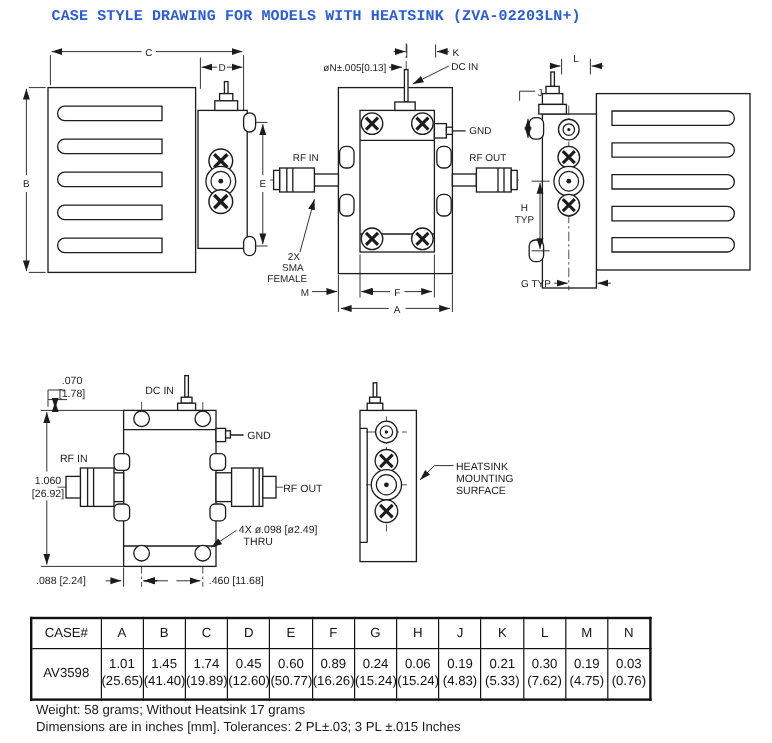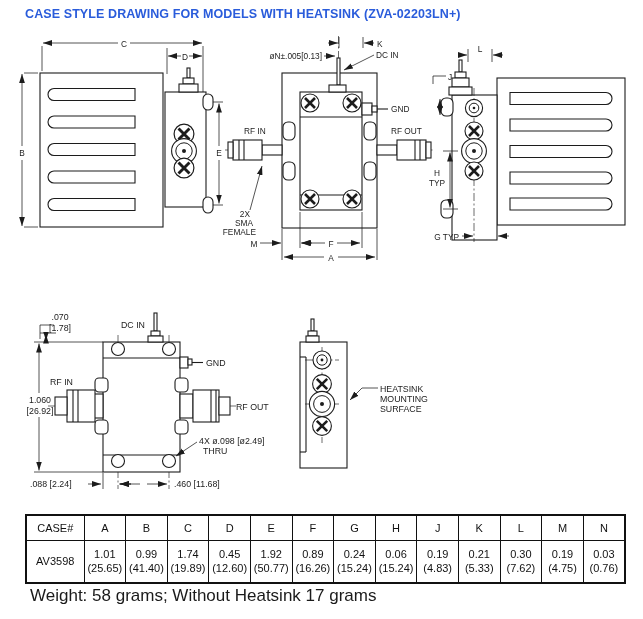--- a/index.html
+++ b/index.html
@@ -1,33 +1,33 @@
 <!DOCTYPE html>
 <html><head>
 <meta charset="utf-8">
 <style>
   html,body{margin:0;padding:0;background:#ffffff;}
   #page{position:relative;width:643px;height:619px;background:#fff;font-family:"Liberation Sans",sans-serif;overflow:hidden;}
-  .sec-title{position:absolute;left:25px;font-size:12.5px;font-weight:bold;color:#2a5cdb;letter-spacing:.1px;}
+  .sec-title{position:absolute;left:43px;font-size:12.5px;font-weight:bold;color:#2a5cdb;letter-spacing:.1px;font-family:Liberation Mono, monospace;}
   #title1{top:7px;}
   #title2{top:277px;}
   svg{position:absolute;left:0;}
   svg text{font-family:"Liberation Sans",sans-serif;fill:#1c1c1c;}
   .t8{font-size:8.3px;}
   .t9{font-size:8.8px;}
   .ln{stroke:#1c1c1c;stroke-width:1.1;fill:none;}
   .lnf{stroke:#1c1c1c;stroke-width:1.1;fill:#fff;}
   .dim{stroke:#1c1c1c;stroke-width:.75;fill:none;}
   .cl{stroke:#1c1c1c;stroke-width:.65;fill:none;stroke-dasharray:8 2.5 2 2.5;}
-  #dim-table{position:absolute;left:25px;top:514px;width:601px;border-collapse:collapse;table-layout:fixed;}
+  #dim-table{position:absolute;left:25px;top:514px;width:518px;border-collapse:collapse;table-layout:fixed;}
   #dim-table th,#dim-table td{border:1.3px solid #111;text-align:center;vertical-align:middle;padding:0;font-weight:normal;color:#111;}
   #dim-table{border:2px solid #111;}
   #dim-table th{height:24px;font-size:11px;}
   #dim-table td{height:41px;font-size:11px;line-height:1.2;}
-  .footer{position:absolute;left:30px;color:#1a1a1a;font-size:17px;line-height:1.3;}
+  .footer{position:absolute;left:30px;color:#1a1a1a;font-size:11px;line-height:1.3;}
   #footer1{top:585px;}
   #footer2{top:599px;}
 </style>
 </head>
 <body>
 
 <div id="page">
 
   <div id="title1" class="sec-title">CASE STYLE DRAWING FOR MODELS WITH HEATSINK (ZVA-02203LN+)</div>
 
@@ -366,33 +366,33 @@
       <th>M</th>
       <th>N</th>
     </tr>
     <tr>
       <td>AV3598</td>
       <td>
             <div>1.01</div>
             <div>(25.65)</div>
           </td>
       <td>
-            <div>0.99</div>
+            <div>1.45</div>
             <div>(41.40)</div>
           </td>
       <td>
             <div>1.74</div>
             <div>(19.89)</div>
           </td>
       <td>
             <div>0.45</div>
             <div>(12.60)</div>
           </td>
       <td>
-            <div>1.92</div>
+            <div>0.60</div>
             <div>(50.77)</div>
           </td>
       <td>
             <div>0.89</div>
             <div>(16.26)</div>
           </td>
       <td>
             <div>0.24</div>
             <div>(15.24)</div>
           </td>
@@ -418,14 +418,15 @@
           </td>
       <td>
             <div>0.03</div>
             <div>(0.76)</div>
           </td>
     </tr>
   </tbody>
     </table>
 
   <div id="footer1" class="footer">Weight: 58 grams; Without Heatsink 17 grams</div>
+  <div id="footer2" class="footer">Dimensions are in inches [mm]. Tolerances: 2 PL±.03; 3 PL ±.015 Inches</div>
 
 </div>
 
 </body></html>

